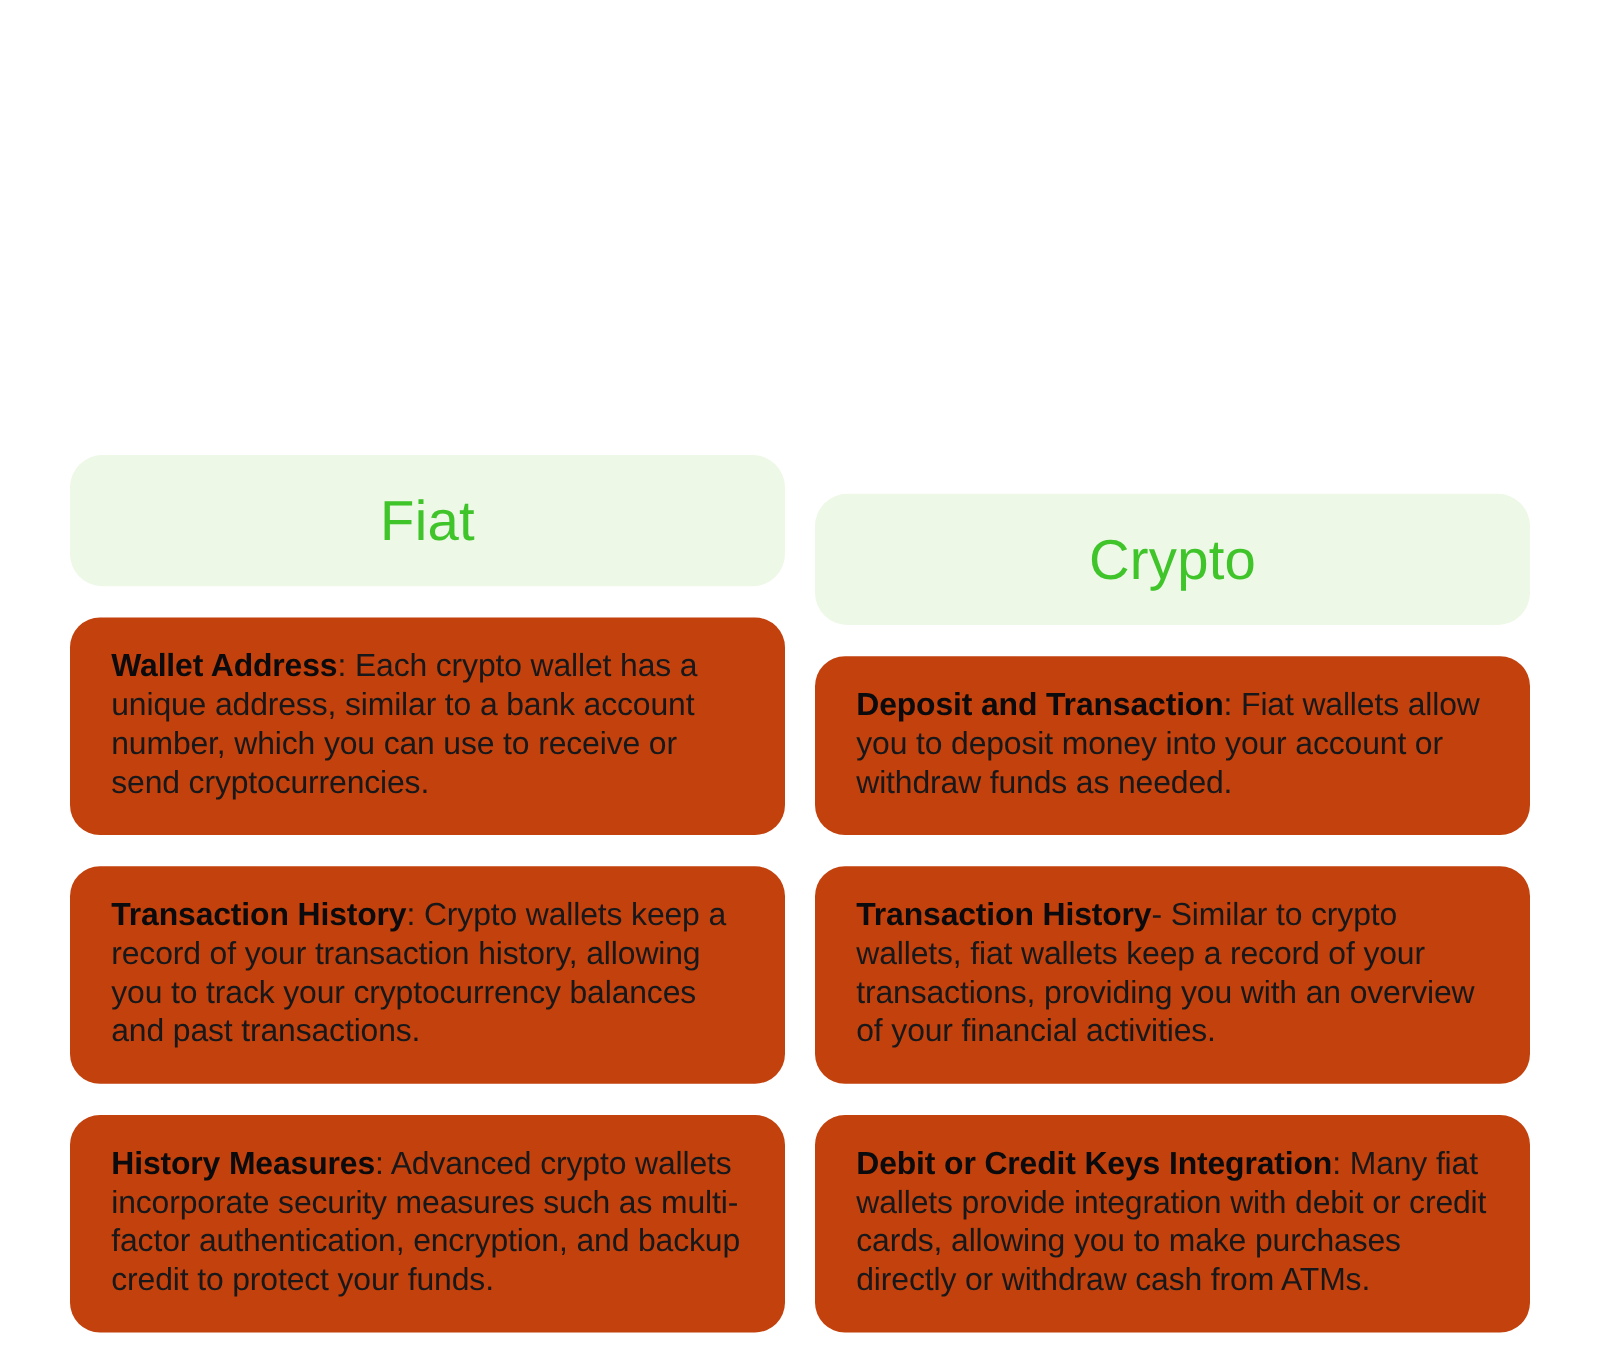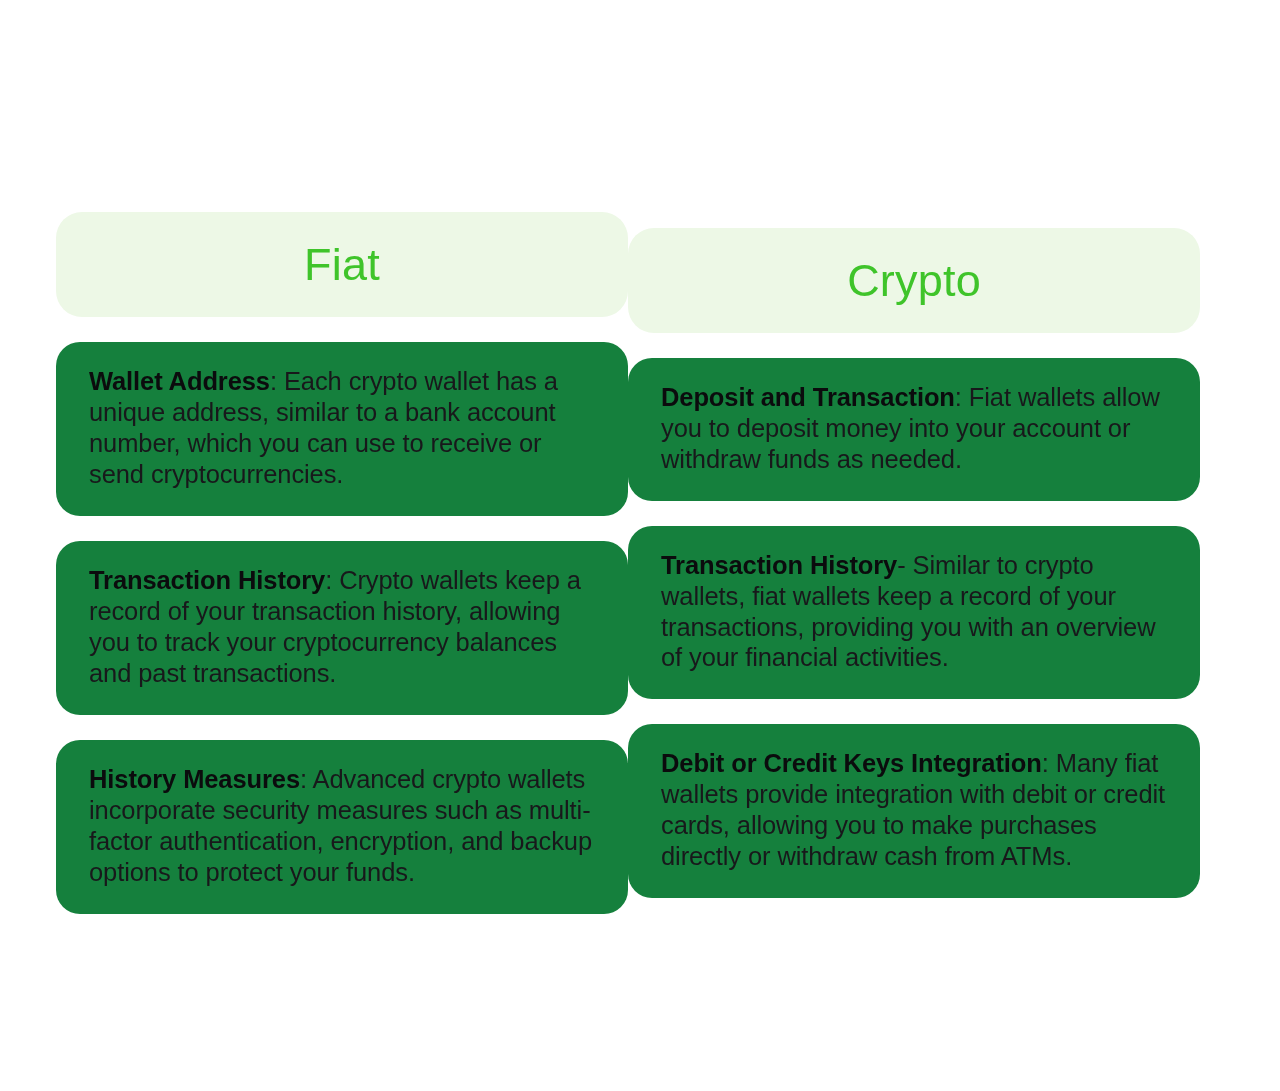--- a/index.html
+++ b/index.html
@@ -11,21 +11,22 @@
     font-family: "Liberation Sans", sans-serif;
     -webkit-font-smoothing: antialiased;
   }
 
   .board {
     position: relative;
     width: 1280px;
     height: 1091px;
     padding: 60px 56px 0 56px;
     display: flex;
-    align-items: center;
+    gap: 24px;
+    align-items: flex-end;
   }
 
   .column {
     width: 572px;
     display: flex;
     flex-direction: column;
   }
 
   
   .col-header {
@@ -41,21 +42,21 @@
   .col-header-label {
     color: #3FC42A;
     font-size: 45px;
     font-weight: 400;
     letter-spacing: 0.2px;
     line-height: 1;
   }
 
   
   .card {
-    background: #15803d;
+    background: #c2410c;
     border-radius: 24px;
     padding: 24px 34px 26px 33px;
     margin-bottom: 25px;
   }
 
   .card-text {
     font-size: 25.5px;
     line-height: 1.215;
     color: #18181B;
     letter-spacing: -0.1px;
@@ -89,21 +90,21 @@
 
 
     <div class="card">
       <p class="card-text">
         <b>Transaction History</b><span>: </span><span>Crypto wallets keep a record of your transaction history, allowing you to track your cryptocurrency balances and past transactions.</span>
       </p>
     </div>
 
     <div class="card">
       <p class="card-text">
-        <b>History Measures</b><span>: </span><span>Advanced crypto wallets incorporate security measures such as multi-factor authentication, encryption, and backup options to protect your funds.</span>
+        <b>History Measures</b><span>: </span><span>Advanced crypto wallets incorporate security measures such as multi-factor authentication, encryption, and backup credit to protect your funds.</span>
       </p>
     </div>
   </div>
 
   <div class="column right">
     <div class="col-header">
       <span class="col-header-label">Crypto</span>
     </div>
 
     <div class="card">

